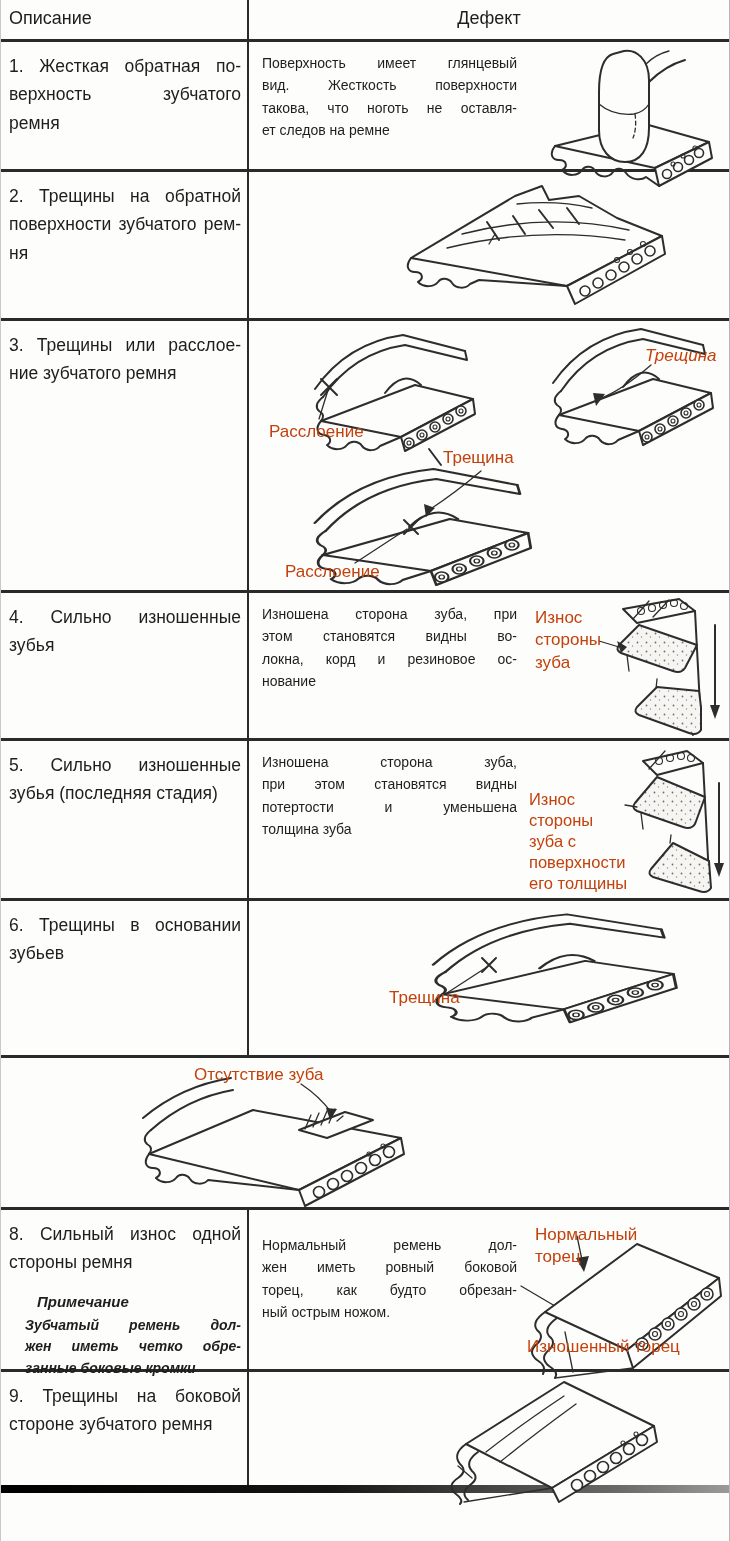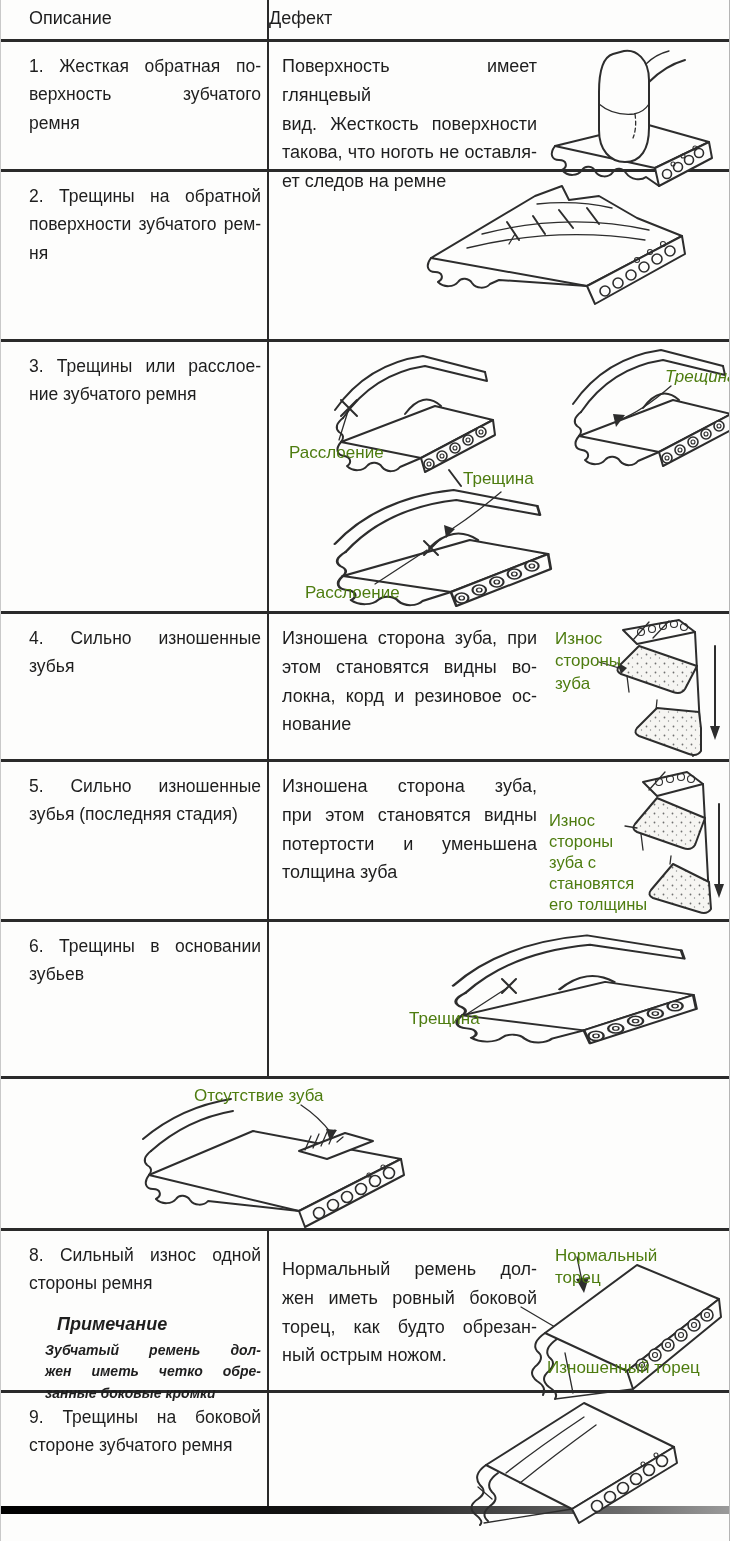--- a/index.html
+++ b/index.html
@@ -2,31 +2,31 @@
 <html><head>
 <meta charset="utf-8">
 <style>
   * { box-sizing: border-box; }
   html,body { margin:0; padding:0; background:#fff; }
   body { width:730px; font-family:"Liberation Sans","DejaVu Sans",sans-serif; color:#1e1e1e; }
   .page { position:relative; width:730px; height:1541px; background:#fdfdfc;
           border-left:1px solid #c9c9c9; border-right:1px solid #b5b5b5; overflow:hidden; }
   .row { display:flex; border-top:3px solid #2a2a2a; }
   .thead { border-top:none; font-size:18px; }
-  .c1 { width:248px; border-right:2px solid #2a2a2a; padding:10px 6px 0 8px; position:relative;margin-left:20px; }
+  .c1 { width:248px; border-right:2px solid #2a2a2a; padding:10px 6px 0 8px; position:relative; }
   .c2 { flex:1; position:relative; }
   .thead .c1 { padding-top:8px; }
-  .thead .c2 { padding-top:8px; }
+  .thead .c2 { text-align:center; padding-top:8px; }
   .desc { font-size:17.5px; line-height:1.62; }
-  .defect-text { font-size:18px; line-height:1.6; padding:10px 0 0 13px; width:268px; position:relative; z-index:2; }
+  .defect-text { font-size:14px; line-height:1.6; padding:10px 0 0 13px; width:268px; position:relative; z-index:2; }
   .jl { text-align:justify; text-align-last:justify; }
-  .fig-label { position:absolute; font-size:17px; line-height:1.32; z-index:3; color:#4d7c0f; }
+  .fig-label { position:absolute; font-size:17px; line-height:1.32; z-index:3; color:#c2410c; }
   .fig-label.it { font-style:italic; }
   .fig-label.lh { line-height:1.28; font-size:16.5px; }
-  .note-title { font-weight:bold; font-style:italic; font-size:18px; margin:16px 0 5px 28px; }
+  .note-title { font-weight:bold; font-style:italic; font-size:15px; margin:16px 0 5px 28px; }
   .note { font-weight:bold; font-style:italic; font-size:14px; line-height:1.55; padding-left:16px; }
   figure { margin:0; position:absolute; inset:0; z-index:1; }
   svg { position:absolute; overflow:visible; }
   .ln { fill:none; stroke:#2d2d2d; stroke-width:2; stroke-linecap:round; stroke-linejoin:round; }
   .thin { stroke-width:1.3; }
   .fw { fill:#fdfdfc; stroke:#2d2d2d; stroke-width:2; stroke-linejoin:round; }
   .cord { fill:#fdfdfc; stroke:#2d2d2d; stroke-width:1.6; }
   .cord2 { fill:none; stroke:#2d2d2d; stroke-width:1.1; }
   .ah { fill:#2d2d2d; stroke:none; }
   .stip { fill:url(#stipple); stroke:#2d2d2d; stroke-width:2; stroke-linejoin:round; }
@@ -99,21 +99,21 @@
           <path class="fw" d="M64,10 C54,13 50,26 50,48 L50,86 C50,106 61,118 76,118 C92,118 100,105 100,84 L100,36 C100,15 87,5 75,7 Z"></path>
           <path class="ln thin" d="M50,60 Q64,72 85,70 Q95,68 100,60"></path>
           <path class="ln thin" style="stroke-dasharray:4 3" d="M86,70 Q88,84 84,94"></path>
           <path class="ln" d="M100,38 C110,28 122,20 136,16"></path>
           <path class="ln thin" d="M97,20 C104,13 112,9 120,7"></path>
         </svg>
       </figure>
     </div>
   </div>
 
-  <div class="row" style="height:170px">
+  <div class="row" style="height:149px">
     <div class="c1 desc just">
         <div class="jl">2. Трещины на обратной</div>
         <div class="jl">поверхности зубчатого рем-</div>
         <div>ня</div>
       </div>
     <div class="c2">
       <figure>
         <svg width="340" height="146" style="left:118px;top:2px" viewBox="0 0 340 146">
           <path class="fw" d="M44,84 L148,22 L175,12 L182,26 L212,22 L250,44 L295,62 L200,112 Z"></path>
           <path class="ln thin" d="M95,60 Q180,38 262,56"></path>
@@ -213,21 +213,21 @@
       <div class="defect-text just">
           <div class="jl">Изношена сторона зуба,</div>
           <div class="jl">при этом становятся видны</div>
           <div class="jl">потертости и уменьшена</div>
           <div>толщина зуба</div>
         </div>
       <span class="fig-label lh" style="left:280px;top:48px">
           <div>Износ</div>
           <div>стороны</div>
           <div>зуба с</div>
-          <div>становятся</div>
+          <div>поверхности</div>
           <div>его толщины</div>
         </span>
       <figure>
         <svg width="102" height="152" style="right:2px;top:4px" viewBox="0 0 102 152">
           <path class="fw" d="M18,16 L62,6 L78,18 L32,30 Z"></path>
           <circle class="cord2" cx="34" cy="16" r="3.5"></circle>
             <circle class="cord2" cx="45" cy="13" r="3.5"></circle>
           <circle class="cord2" cx="56" cy="11" r="3.5"></circle>
             <circle class="cord2" cx="66" cy="13" r="3.5"></circle>
           <path class="ln thin" d="M24,24 L40,6"></path>

